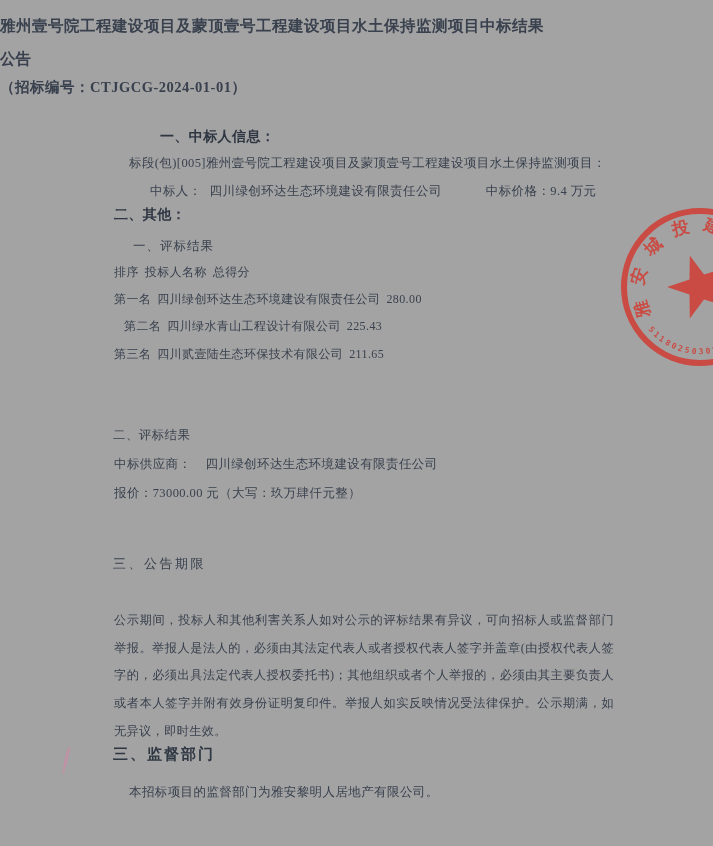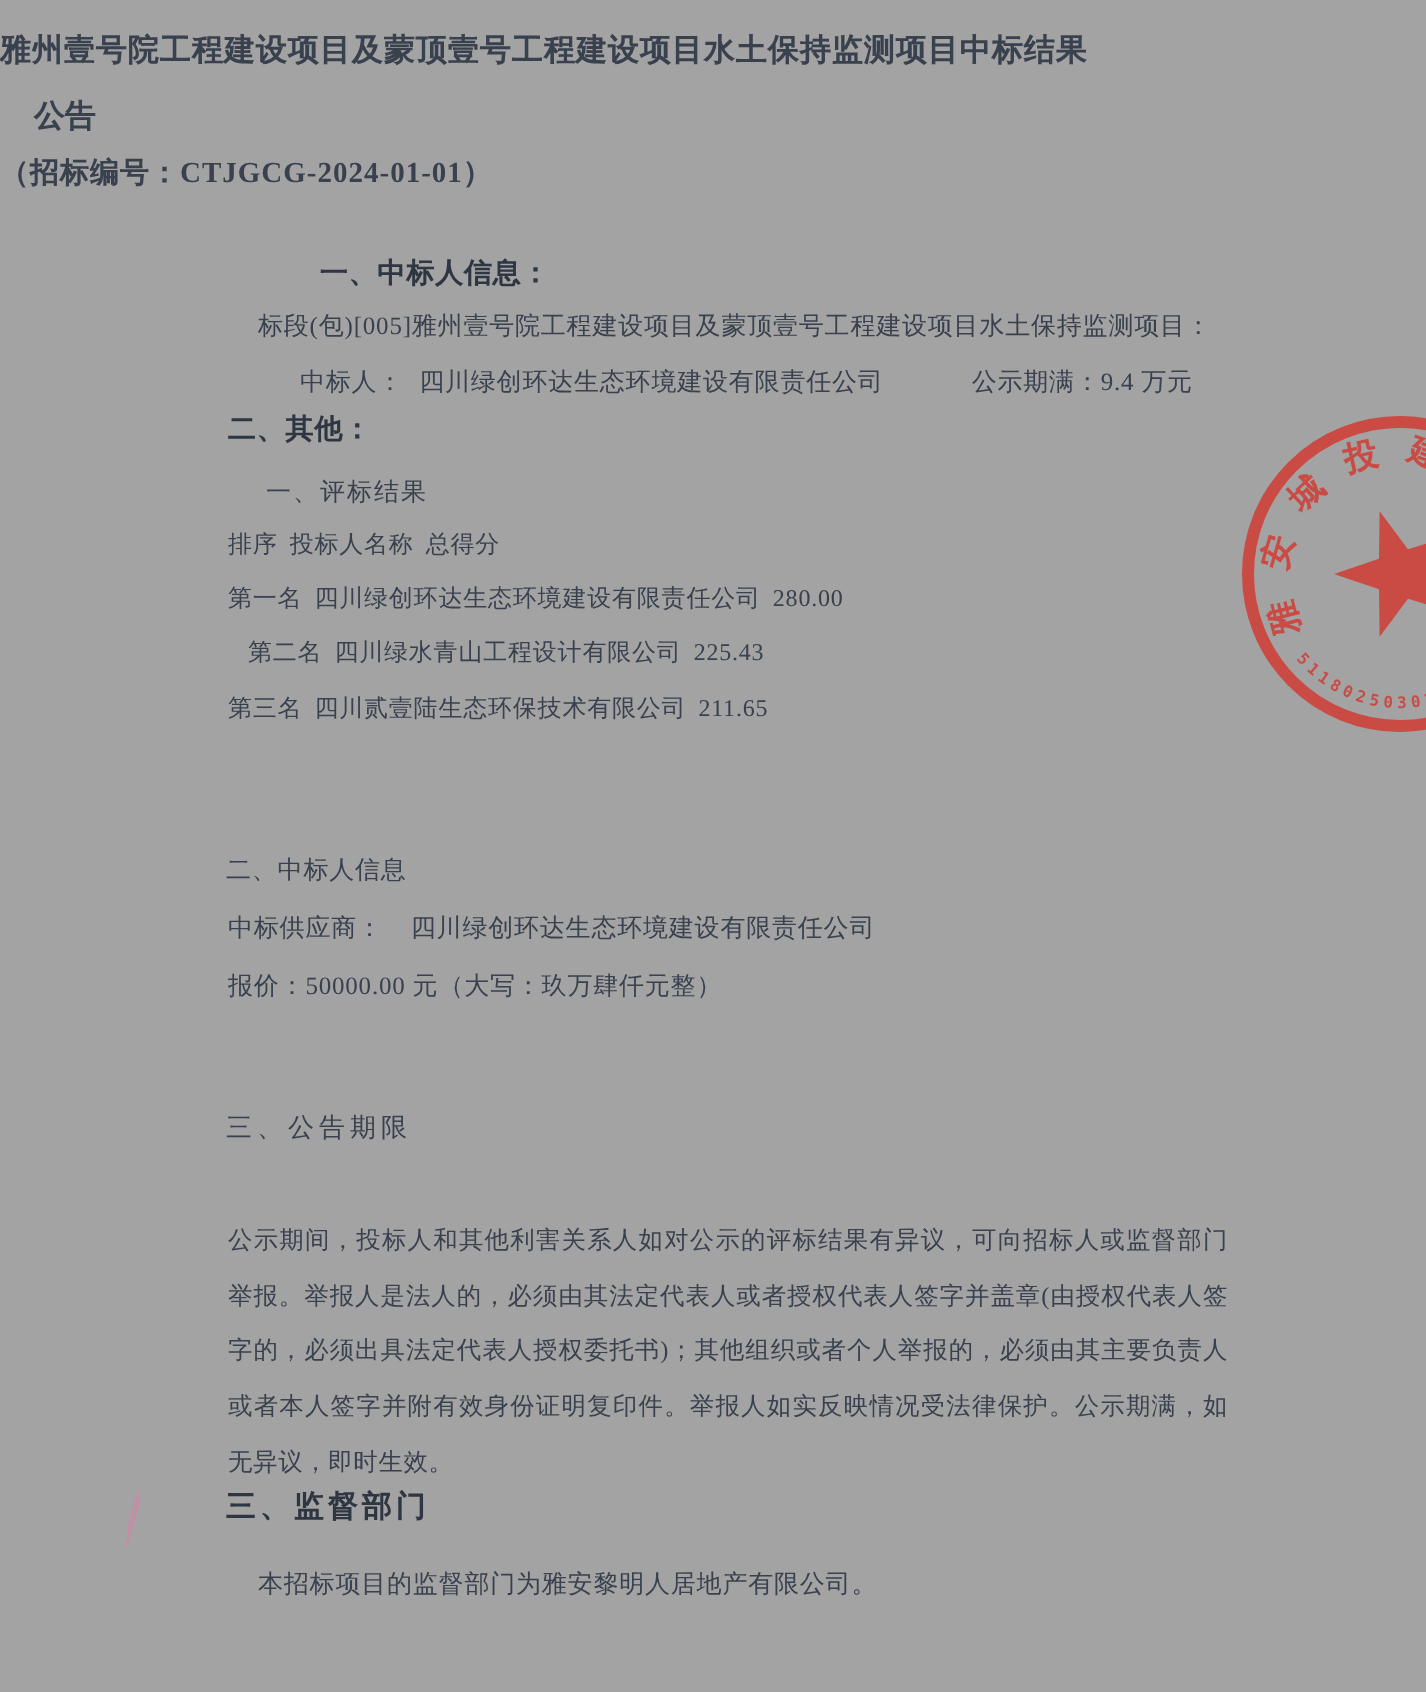--- a/index.html
+++ b/index.html
@@ -6,21 +6,21 @@
   .page {
     position:relative;
     width:713px; height:846px;
     background:#a3a3a3;
     overflow:hidden;
     font-family:"Liberation Serif","DejaVu Serif",serif;
     color:#39414e;
   }
   .line { position:absolute; white-space:nowrap; font-size:12px; line-height:20px; letter-spacing:0.4px; }
   .title-1 { position:absolute; top:14px; left:0; width:713px; font-size:15.5px; line-height:24px; font-weight:700; letter-spacing:0.5px; white-space:nowrap; }
-  .title-2 { position:absolute; top:47px; left:17px; width:657px; font-size:15.5px; line-height:24px; font-weight:700; }
+  .title-2 { position:absolute; top:47px; left:0; width:657px; font-size:15.5px; line-height:24px; font-weight:700; }
   .tender-no { position:absolute; top:75px; left:0; width:713px; font-size:14.5px; line-height:24px; font-weight:600; letter-spacing:0.5px; }
 
   .hd { font-weight:700; font-size:14px; color:#2e3642; font-family:"Liberation Sans","DejaVu Sans",sans-serif; }
 
   .h-winner   { left:114px; top:126px;margin-left:46px; }
   .package    { left:129px; top:153px; font-size:12.5px; }
   .winner-ln  { left:150px; top:181px; font-size:12.5px; }
   .winner-ln .gap { display:inline-block; width:44px; }
   .winner-ln .sp  { display:inline-block; width:8px; }
   .h-other    { left:114px; top:204px; }
@@ -61,45 +61,45 @@
 
 <div class="page">
 
   <div class="title-1">雅州壹号院工程建设项目及蒙顶壹号工程建设项目水土保持监测项目中标结果</div>
   <div class="title-2">公告</div>
   <div class="tender-no">（招标编号：CTJGCG-2024-01-01）</div>
 
   <div class="line hd h-winner">一、中标人信息：</div>
   <div class="line package">标段(包)[005]雅州壹号院工程建设项目及蒙顶壹号工程建设项目水土保持监测项目：</div>
   <div class="line winner-ln">
-    <span>中标人：</span><span class="sp"></span><span>四川绿创环达生态环境建设有限责任公司</span><span class="gap"></span><span>公示期满：</span><span>9.4 万元</span>
+    <span>中标人：</span><span class="sp"></span><span>四川绿创环达生态环境建设有限责任公司</span><span class="gap"></span><span>中标价格：</span><span>9.4 万元</span>
   </div>
 
   <div class="line hd h-other">二、其他：</div>
   <div class="line eval-hd">一、评标结果</div>
 
   <div class="line tbl-hd">
     <span>排序</span><span>投标人名称</span><span>总得分</span>
   </div>
   <div class="line row row-1">
     <span>第一名</span><span>四川绿创环达生态环境建设有限责任公司</span><span>280.00</span>
   </div>
   <div class="line row row-2">
     <span>第二名</span><span>四川绿水青山工程设计有限公司</span><span>225.43</span>
   </div>
   <div class="line row row-3">
     <span>第三名</span><span>四川贰壹陆生态环保技术有限公司</span><span>211.65</span>
   </div>
 
-  <div class="line result-hd">二、中标人信息</div>
+  <div class="line result-hd">二、评标结果</div>
   <div class="line supplier">
     <span>中标供应商：</span><span class="gap"></span><span>四川绿创环达生态环境建设有限责任公司</span>
   </div>
   <div class="line quote">
-    <span>报价：</span><span>50000.00 元（大写：玖万肆仟元整）</span>
+    <span>报价：</span><span>73000.00 元（大写：玖万肆仟元整）</span>
   </div>
 
   <div class="line notice-hd">三、公告期限</div>
   <div class="paragraph">公示期间，投标人和其他利害关系人如对公示的评标结果有异议，可向招标人或监督部门举报。举报人是法人的，必须由其法定代表人或者授权代表人签字并盖章(由授权代表人签字的，必须出具法定代表人授权委托书)；其他组织或者个人举报的，必须由其主要负责人或者本人签字并附有效身份证明复印件。举报人如实反映情况受法律保护。公示期满，如无异议，即时生效。</div>
 
   <div class="line hd superv-hd">三、监督部门</div>
   <div class="line superv-ln">本招标项目的监督部门为雅安黎明人居地产有限公司。</div>
 
   <svg class="pen-mark" width="24" height="34" viewBox="0 0 24 34">
     <path d="M8,30 C11,20 15,9 14,5 C12,9 9,19 9,28" fill="none" stroke="#dd7fa6" stroke-width="1.4" stroke-linecap="round"></path>

